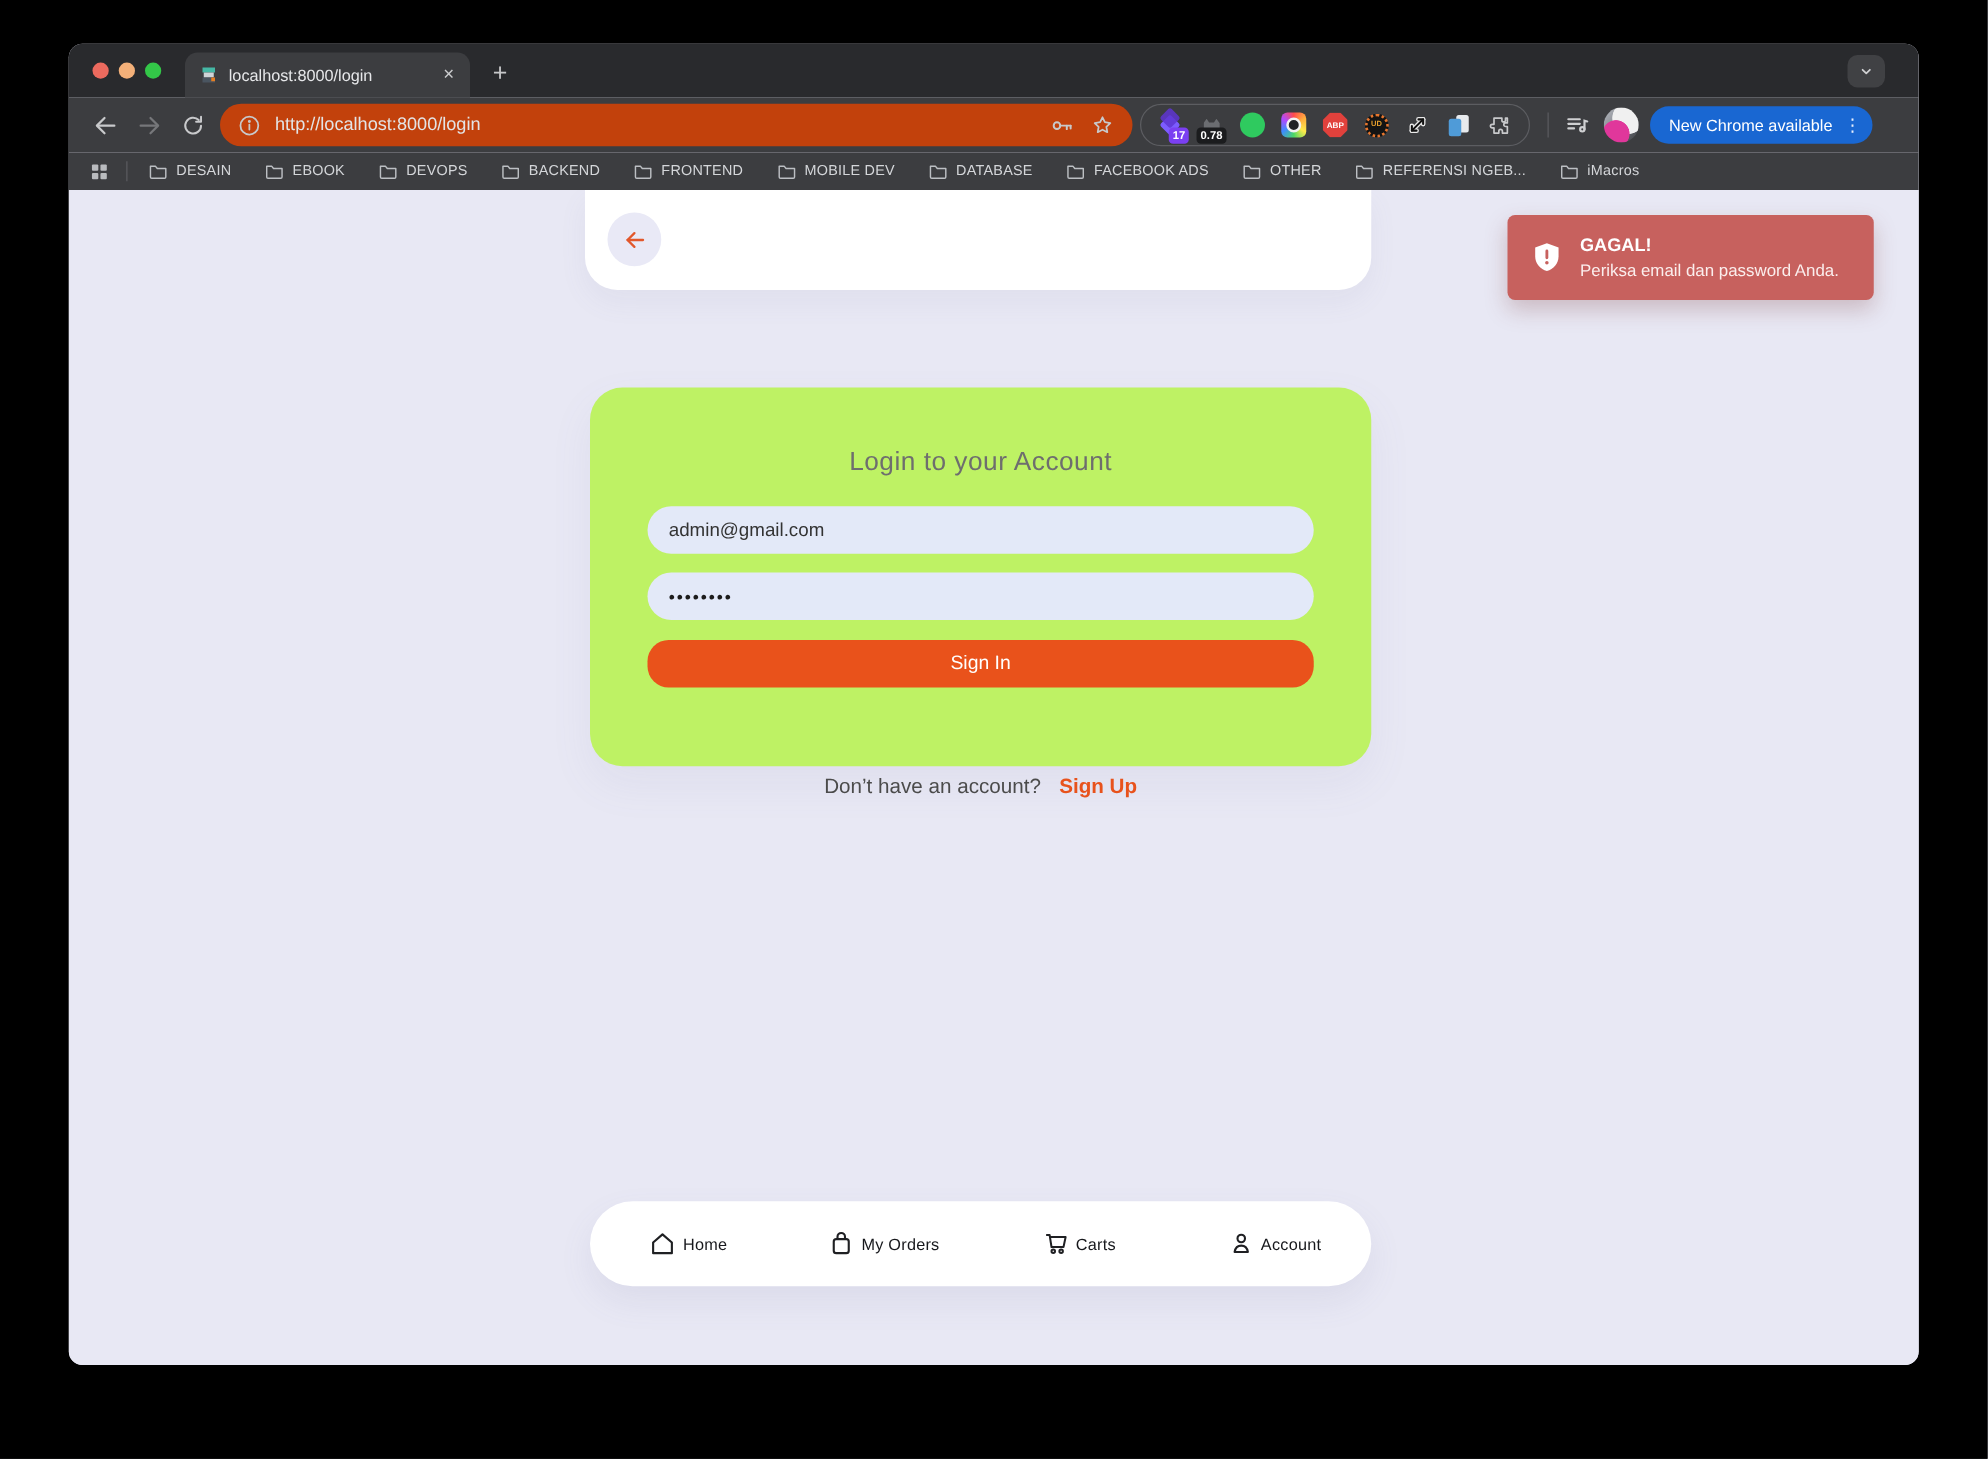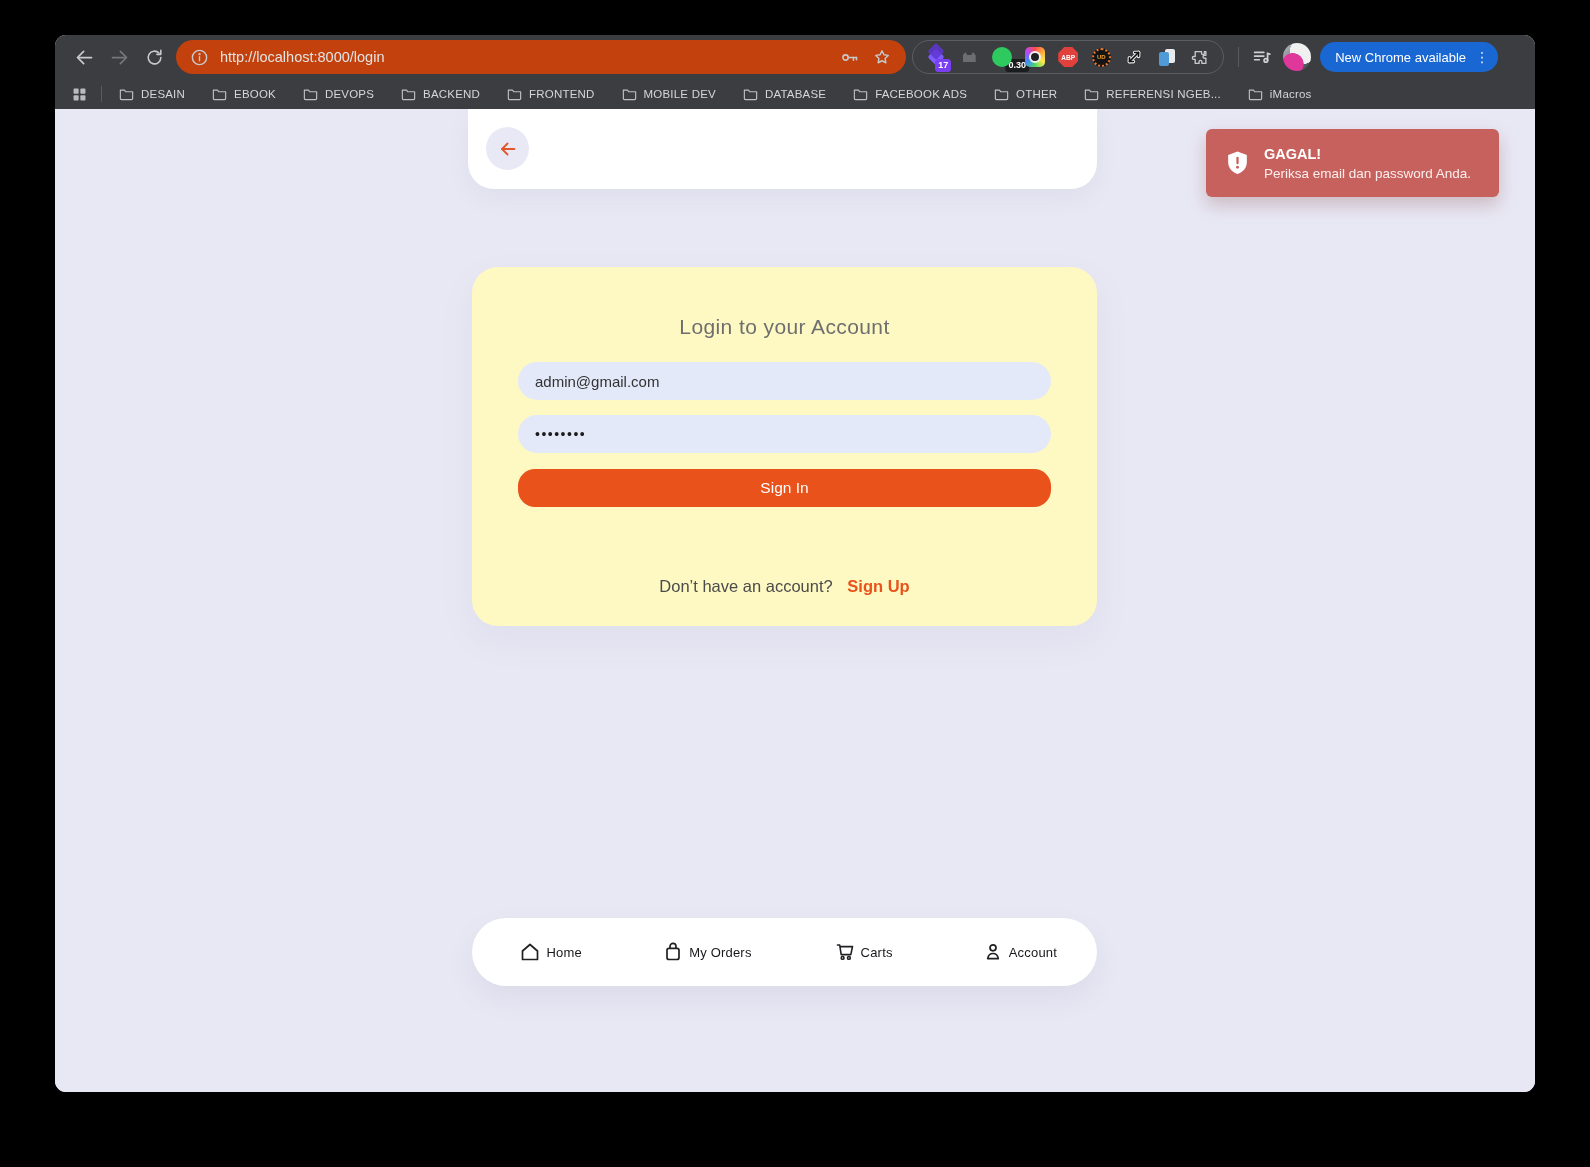--- a/index.html
+++ b/index.html
@@ -28,21 +28,21 @@
     padding:0 37px 0 14px; }
   .navic { width:30px; height:30px; display:flex; align-items:center; justify-content:center; margin-right:5px; border-radius:50%; }
   .urlbar { width:730px; height:34px; margin-left:2px; background:#c2410c; border-radius:17px;
     display:flex; align-items:center; padding:0 14px; }
   .url-text { flex:1; margin-left:11px; color:#e3e4e6; font-size:14.5px; white-space:nowrap; overflow:hidden; }
   .urlbar .right-ics { display:flex; align-items:center; gap:12px; }
   .extgroup { margin-left:auto; height:34px; border:1px solid #5c5d61; border-radius:17px;
     display:flex; align-items:center; gap:13px; padding:0 13px; }
   .ext { position:relative; width:20px; height:20px; display:flex; align-items:center; justify-content:center; }
   .badge { position:absolute; bottom:-5px; font-size:9px; font-weight:bold; color:#fff;
-    padding:1px 3px; border-radius:3.5px; line-height:11px;margin-left:48px; }
+    padding:1px 3px; border-radius:3.5px; line-height:11px; }
   .badge.b17 { right:-5px; background:#7b3ff2; }
   .badge.b053 { left:50%; transform:translateX(-50%); background:#1b1c1e; }
   .ext-diamond { width:12px; height:12px; background:#7c5cff; transform:rotate(45deg); border-radius:2px; }
   .ext-diamond::after { content:""; position:absolute; left:-4px; top:-4px; width:12px; height:12px;
     background:#5e35d1; border-radius:2px; opacity:.85; }
   .ext-cat { width:13px; height:10px; background:#77797d; clip-path:polygon(0 35%,20% 0,35% 30%,65% 30%,80% 0,100% 35%,100% 100%,0 100%); opacity:.8; }
   .ext-green { width:20px; height:20px; border-radius:50%; background:#2fca5f; }
   .ext-lens { width:20px; height:20px; border-radius:5px;
     background:conic-gradient(#ff4b4b,#ffb23e,#ffe94b,#4bd964,#3e8bff,#b14bff,#ff4b4b);
     display:flex; align-items:center; justify-content:center; }
@@ -75,21 +75,21 @@
     border-radius:0 0 26px 26px; box-shadow:0 10px 22px rgba(110,110,160,.07); }
   .back-btn { position:absolute; left:18px; top:18px; width:43px; height:43px; border-radius:50%;
     background:#e9e9f6; display:flex; align-items:center; justify-content:center; }
 
   .toast { position:absolute; left:1151px; top:20px; width:293px; height:68px; background:#c7615e;
     border-radius:6px; display:flex; align-items:center; padding:0 16px 0 19px; gap:14px;
     box-shadow:0 8px 18px rgba(130,70,70,.28); }
   .toast-title { color:#ffffff; font-size:14.5px; font-weight:bold; margin-bottom:4px; }
   .toast-msg { color:#fbeeed; font-size:13.5px; }
 
-  .login-card { position:absolute; left:417px; top:158px; width:625px; height:359px; background:#fef9c3;
+  .login-card { position:absolute; left:417px; top:158px; width:625px; height:303px; background:#bef264;
     border-radius:26px; box-shadow:0 14px 34px rgba(110,110,160,.08); }
   .login-title { position:absolute; left:0; top:48px; width:100%; text-align:center;
     color:#6e6e6e; font-size:21px; letter-spacing:.4px; }
   .field { position:absolute; left:46px; width:533px; height:38px; border:none; outline:none;
     background:#e3e9f8; border-radius:19px; padding:16px 17px; font-size:15px; color:#333;
     font-family:"Liberation Sans",sans-serif; }
   .field.email { top:95px; }
   .field.password { top:148px; letter-spacing:1.5px; font-size:14px; color:#1c1c1c; }
   .signin-btn { position:absolute; left:46px; top:202px; width:533px; height:38px; border:none;
     background:#e9521b; border-radius:17px; color:#fff; font-size:15.5px;
@@ -102,20 +102,43 @@
   .bottom-nav { position:absolute; left:417px; top:809px; width:625px; height:68px; background:#fff;
     border-radius:34px; box-shadow:0 12px 26px rgba(110,110,160,.10); display:flex; }
   .nav-item { flex:1; display:flex; flex-direction:row; align-items:center; justify-content:center; gap:4px; }
   .nav-label { color:#17181c; font-size:13px; font-weight:500; letter-spacing:.2px; }
 </style>
 </head>
 <body>
 
 <div class="window">
 
+  <div class="tabstrip">
+    <div class="lights">
+      <div class="light red"></div>
+      <div class="light yellow"></div>
+      <div class="light green"></div>
+    </div>
+    <div class="tab">
+      <svg width="16" height="16" viewBox="0 0 16 16">
+        <rect x="3" y="2" width="10" height="4" fill="#45b8a5"></rect>
+        <rect x="4" y="6" width="8" height="4" fill="#cfd4d8"></rect>
+        <rect x="3" y="10" width="10" height="4" fill="#4a5560"></rect>
+        <rect x="10" y="10" width="3" height="3" fill="#e67e22"></rect>
+      </svg>
+      <span class="tab-title">localhost:8000/login</span>
+      <span class="tab-close">×</span>
+    </div>
+    <div class="newtab">+</div>
+    <div class="tabsearch">
+      <svg width="14" height="14" viewBox="0 0 24 24" fill="none" stroke="#cfd0d2" stroke-width="2.4" stroke-linecap="round" stroke-linejoin="round">
+          <path d="M7 10l5 5 5-5"></path>
+        </svg>
+    </div>
+  </div>
 
   <div class="toolbar">
     <div class="navic">
       <svg width="21" height="21" viewBox="0 0 24 24" fill="none" stroke="#c8c9cb" stroke-width="2" stroke-linecap="round" stroke-linejoin="round">
           <path d="M20 12H5"></path>
           <path d="M11 5l-7 7 7 7"></path>
         </svg>
     </div>
     <div class="navic">
       <svg width="21" height="21" viewBox="0 0 24 24" fill="none" stroke="#76777a" stroke-width="2" stroke-linecap="round" stroke-linejoin="round">
@@ -150,21 +173,21 @@
       </span>
     </div>
 
     <div class="extgroup">
       <div class="ext">
         <div class="ext-diamond"></div>
         <span class="badge b17">17</span>
       </div>
       <div class="ext">
         <div class="ext-cat"></div>
-        <span class="badge b053">0.30</span>
+        <span class="badge b053">0.78</span>
       </div>
       <div class="ext">
           <div class="ext-green"></div>
         </div>
       <div class="ext">
           <div class="ext-lens">
             <div class="inner"></div>
           </div>
         </div>
       <div class="ext">

